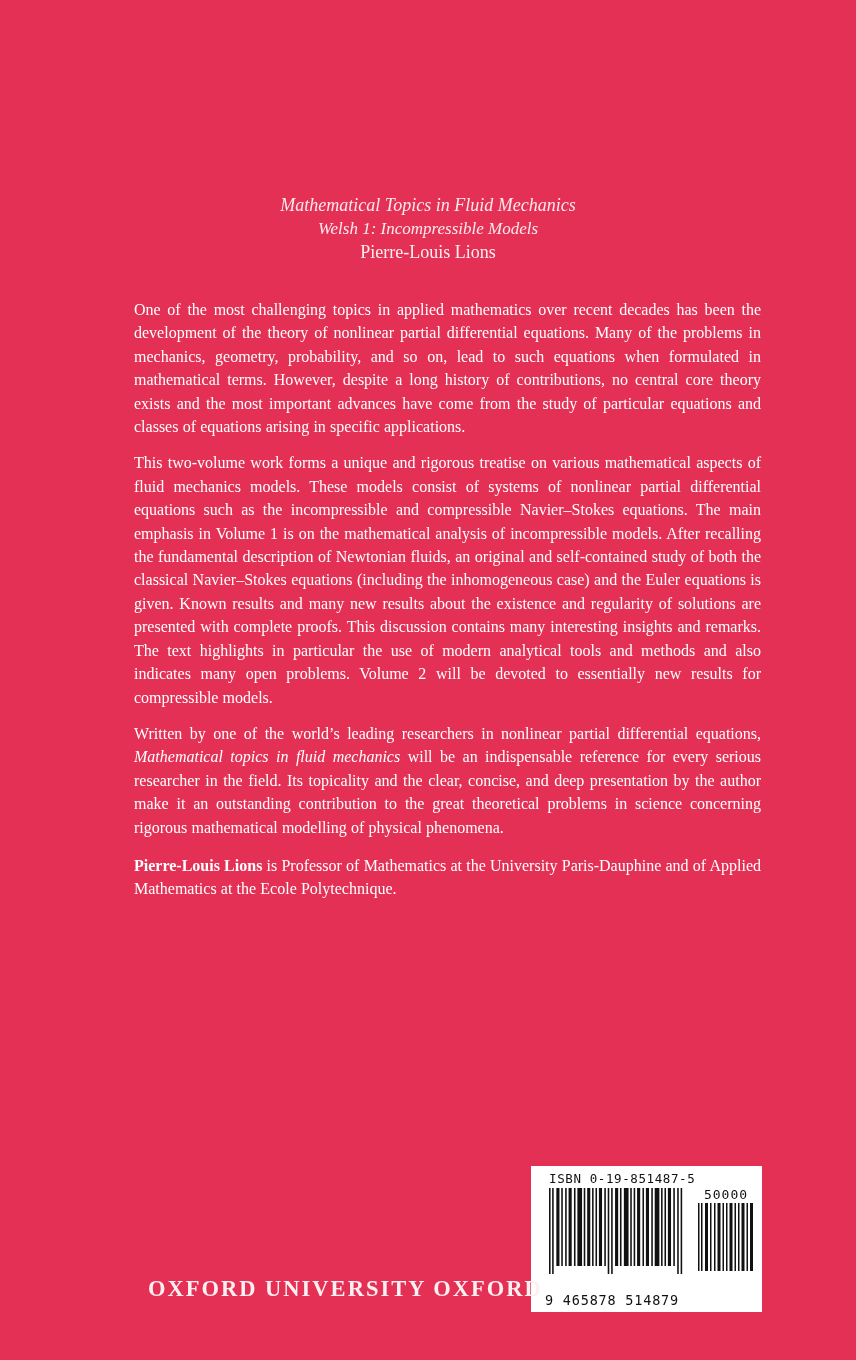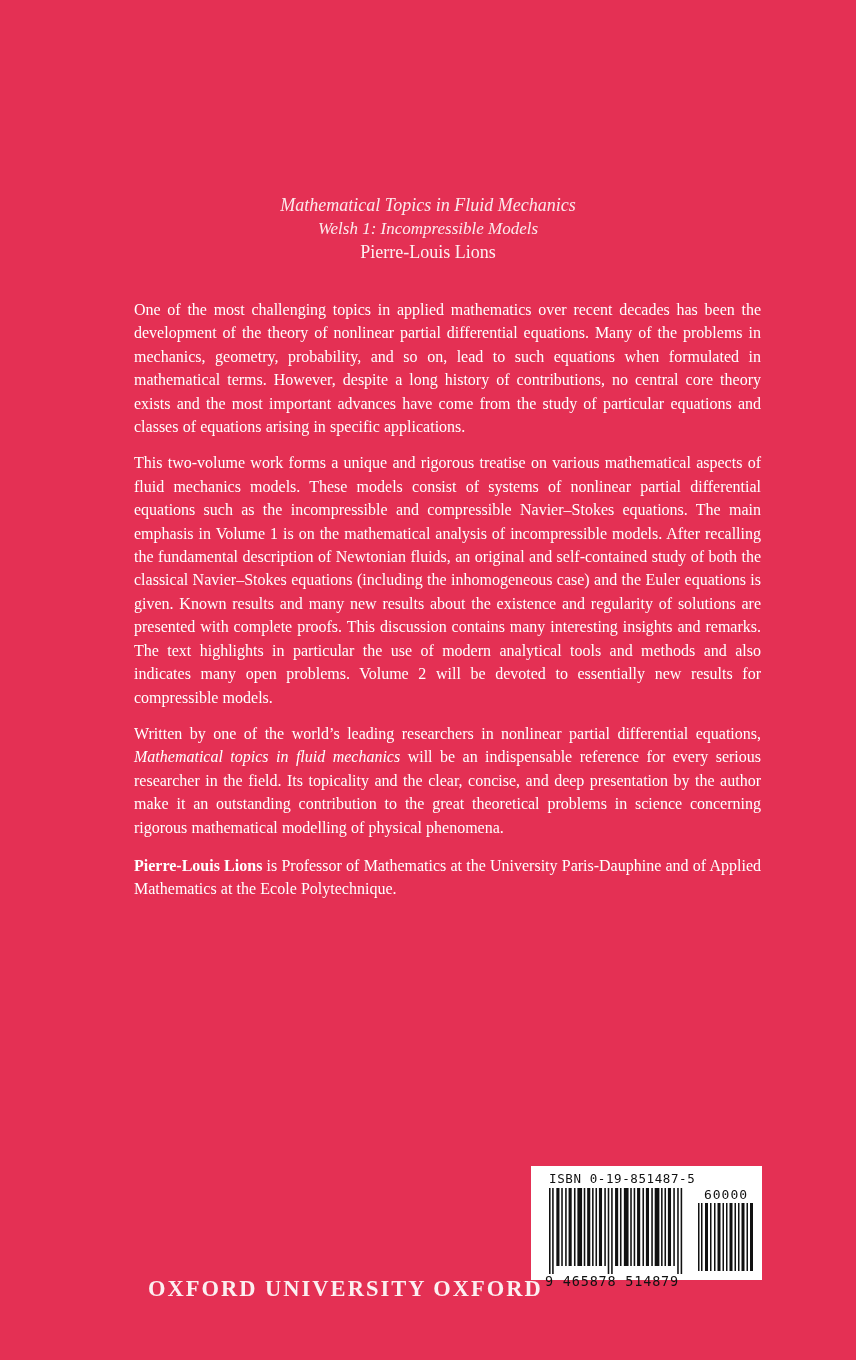--- a/index.html
+++ b/index.html
@@ -100,21 +100,21 @@
   .p-author-note {
     margin-top: 15px !important;
   }
 
   
   .barcode-box {
     position: absolute;
     left: 531px;
     top: 1166px;
     width: 231px;
-    height: 114px;
+    height: 146px;
     background: #ffffff;
     box-sizing: border-box;
     padding: 6px 8px 4px 8px;
     display: flex;
     flex-direction: column;
   }
   .barcode-isbn {
     font-family: "DejaVu Sans Mono", "Liberation Mono", monospace;
     font-size: 12.5px;
     color: #111;
@@ -230,21 +230,21 @@
           <rect x="108.0" y="0" width="4.8" height="78"></rect>
           <rect x="114.5" y="0" width="1.6" height="78"></rect>
           <rect x="118.0" y="0" width="1.6" height="78"></rect>
           <rect x="121.5" y="0" width="3.2" height="78"></rect>
           <rect x="127.0" y="0" width="1.6" height="78"></rect>
           <rect x="131.0" y="0" width="1.6" height="86"></rect>
           <rect x="134.5" y="0" width="1.6" height="86"></rect>
         </g>
       </svg>
       <div class="addon-wrap">
-        <div class="addon-digits">60000</div>
+        <div class="addon-digits">50000</div>
         <svg class="bars-addon" viewBox="0 0 56 68" preserveAspectRatio="none">
           <g fill="#111111">
             <rect x="0" y="0" width="1.5" height="68"></rect>
             <rect x="3" y="0" width="1.5" height="68"></rect>
             <rect x="7" y="0" width="3" height="68"></rect>
             <rect x="12" y="0" width="1.5" height="68"></rect>
             <rect x="16" y="0" width="1.5" height="68"></rect>
             <rect x="19.5" y="0" width="3" height="68"></rect>
             <rect x="24.5" y="0" width="1.5" height="68"></rect>
             <rect x="28" y="0" width="1.5" height="68"></rect>

